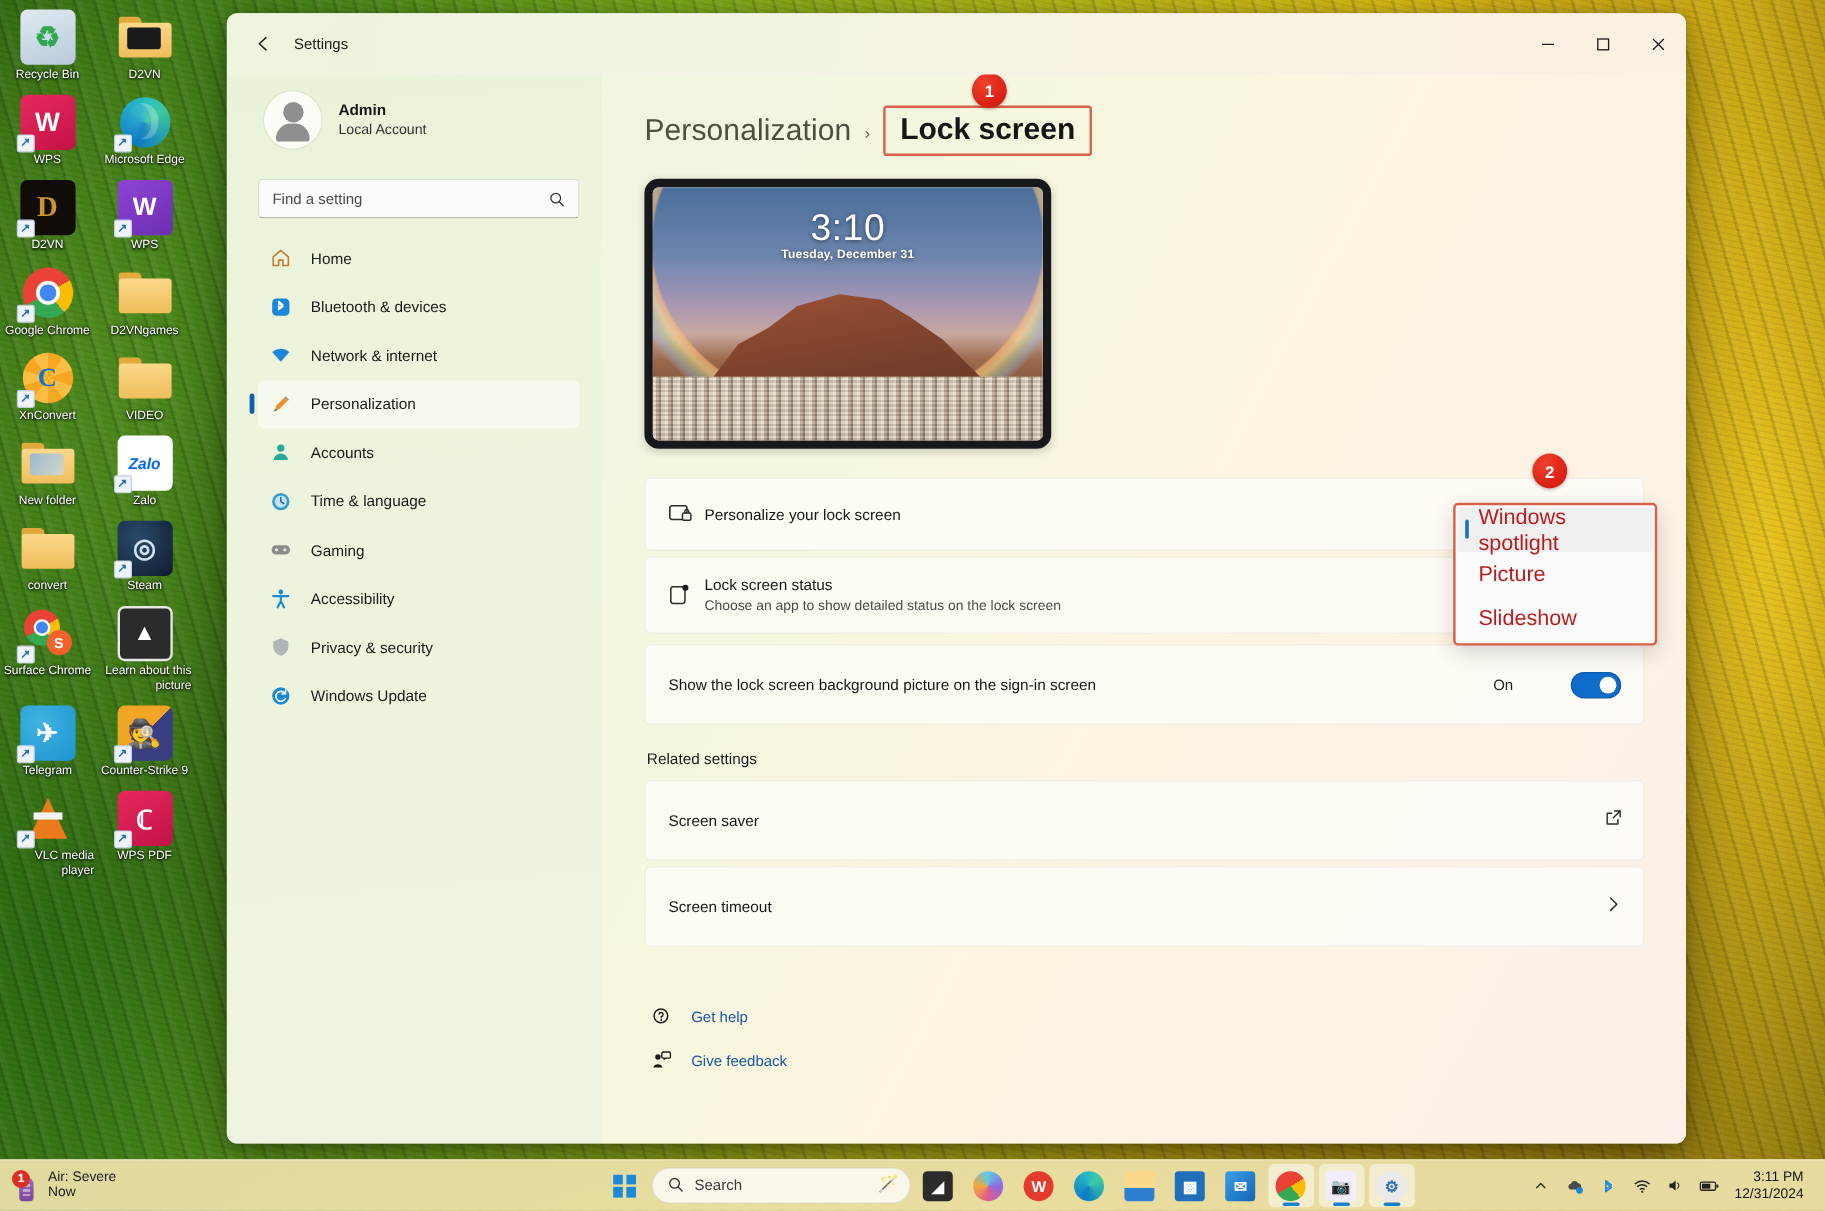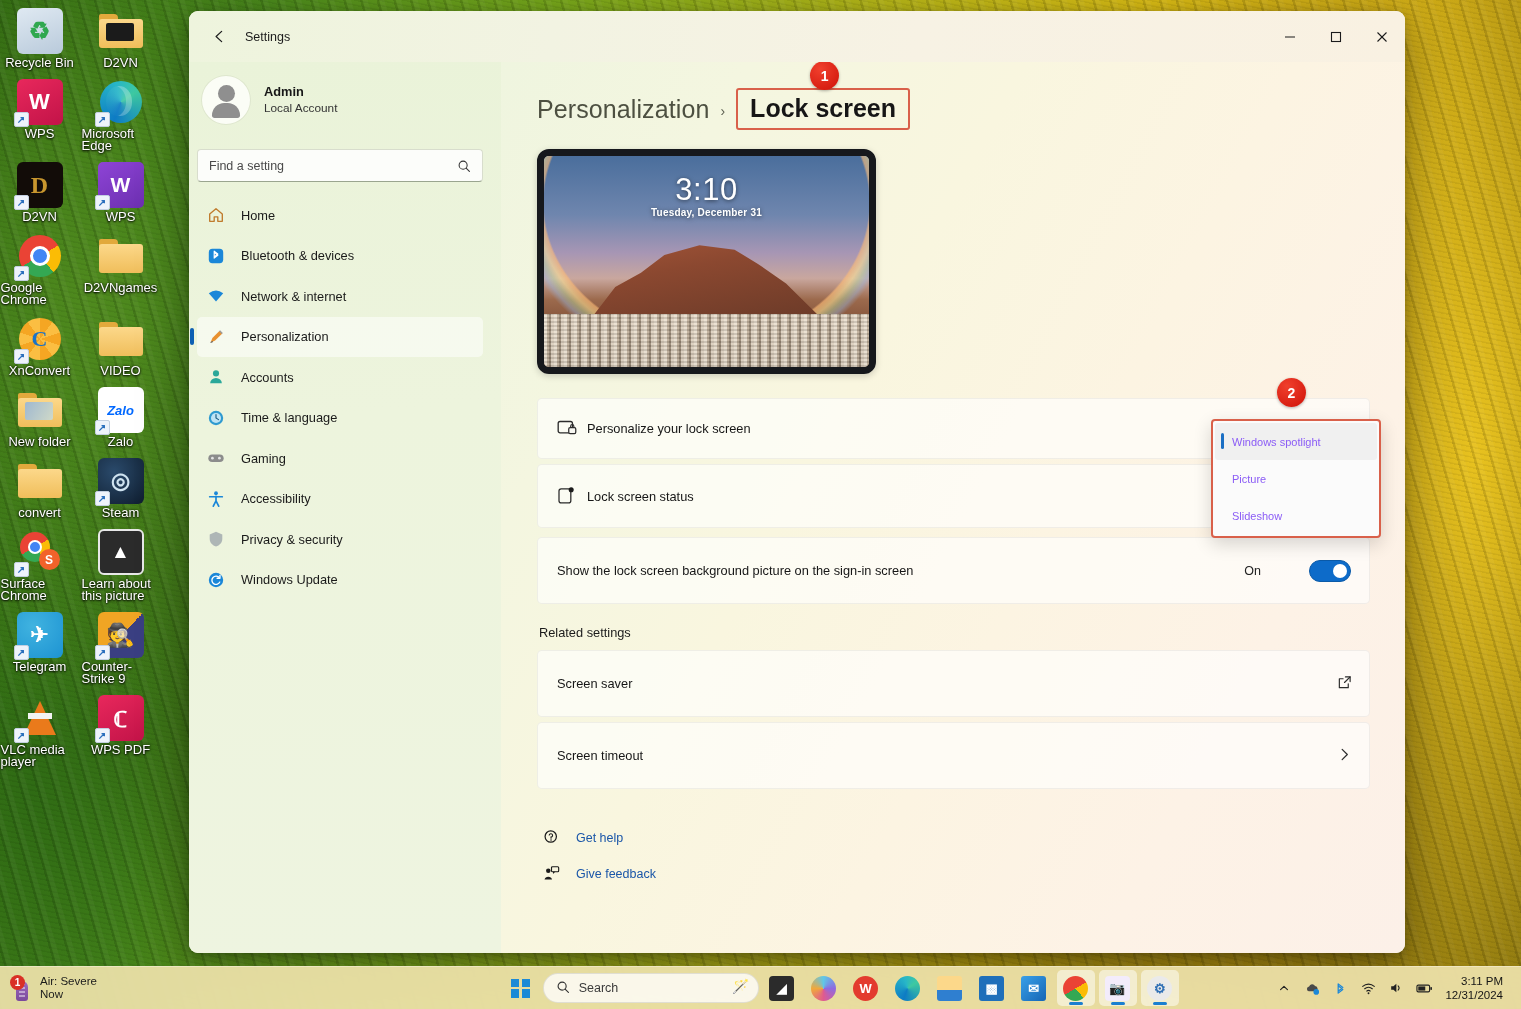--- a/index.html
+++ b/index.html
@@ -67,23 +67,23 @@
     position:absolute; left:-3px; bottom:-2px;
     width:15px; height:15px;
     background:#eef3fb;
     border:1px solid #c3cfe0;
     border-radius:2px;
     display:flex; align-items:center; justify-content:center;
     font-size:10px; color:#2a6fbd; font-weight:bold;
     line-height:1;
   }
   .desk-icon .lbl {
-    font-size:13px; line-height:12px;
+    font-size:10px; line-height:12px;
     color:#ffffff;
-    text-align:left;
+    text-align:right;
     text-shadow:0 1px 2px rgba(0,0,0,.95), 0 0 3px rgba(0,0,0,.8);
     max-width:78px;
     word-wrap:break-word;
   }
   
   .ic-recycle { background:linear-gradient(160deg,#dfe9f2,#b9cadb); border-radius:4px; }
   .ic-recycle .sym { color:#2fa84f; font-size:24px; }
   .ic-folder { background:transparent; }
   .folder-art { width:44px; height:34px; position:relative; }
   .folder-art::before{content:"";position:absolute;left:0;top:0;width:19px;height:7px;background:#e2a93c;border-radius:2px 4px 0 0;}
@@ -192,21 +192,21 @@
   #app-title { font-size:12.5px; color:#1c1c1c; margin-left:10px; }
   #win-controls { margin-left:auto; display:flex; height:51px; }
   .wc { width:46px; height:51px; display:flex; align-items:center; justify-content:center; cursor:pointer; font-size:12px; color:#1b1b1b; }
 
   #win-body { flex:1; display:flex; min-height:0; }
 
   
   #sidebar {
     width:312px; flex:0 0 312px;
     background:linear-gradient(175deg,#eaf3d9 0%,#edf4dd 40%,#eef4e0 100%);
-    padding:0 18px 10px 8px;
+    padding:0 18px 10px 26px;
     overflow:hidden;
   }
   #account { display:flex; align-items:center; gap:14px; padding:14px 0 0 5px; cursor:pointer; }
   #avatar {
     width:48px; height:48px; border-radius:50%;
     background:#fbfdf6;
     display:flex; align-items:flex-end; justify-content:center;
     overflow:hidden; position:relative;
     box-shadow:0 0 0 1px rgba(0,0,0,.05);
   }
@@ -351,21 +351,21 @@
     background:#fbfbfb;
     border:2.4px solid #d9604a;
     border-radius:4px;
     box-shadow:0 6px 18px rgba(0,0,0,.16);
     padding:2px;
   }
   .dd-item {
     height:37px;
     display:flex; align-items:center;
     padding-left:17px;
-    font-size:11px; color:#8b5cf6;
+    font-size:18px; color:#b91c1c;
     cursor:pointer; position:relative;
     border-radius:3px;
   }
   .dd-item.sel { background:#f0f0f0; }
   .dd-item.sel::before {
     content:""; position:absolute; left:6px; top:10px;
     width:3px; height:16px; border-radius:2px; background:#1b6fc4;
   }
 
   
@@ -381,21 +381,21 @@
   .switch .knob { position:absolute; right:3px; top:3px; width:14px; height:14px; border-radius:50%; background:#fff; }
 
   #related-title { font-size:12.8px; color:#1b1b1b; margin:21px 0 10px 2px; }
   .rel-card { min-height:67px; cursor:pointer; }
   .rel-card .rlabel { flex:1; font-size:12.8px; color:#161616; }
   .rel-card .rchev { font-size:15px; color:#333; }
 
   .link-row { display:flex; align-items:center; gap:15px; margin-top:19px; padding-left:4px; cursor:pointer; }
   .link-row .lico { width:20px; display:flex; align-items:center; justify-content:center; }
   .link-row .ltxt { font-size:12.5px; color:#1a56a8; }
-  #links-block { margin-top:40px;text-align:center; }
+  #links-block { margin-top:50px;text-align:center; }
 </style>
 </head>
 <body>
 
 <div id="desktop">
 
   <div id="icon-grid">
 
     <div class="desk-icon">
       <div class="glyph ic-recycle">
@@ -752,20 +752,21 @@
 
           <div class="card tall clickable">
             <div class="cico">
               <svg width="20" height="20" viewBox="0 0 22 22">
                 <rect x="2.2" y="3.2" width="13" height="15.4" rx="2.4" fill="none" stroke="#2b2b2b" stroke-width="1.4"></rect>
                 <circle cx="15.6" cy="4.2" r="2.8" fill="#1b1b1b"></circle>
               </svg>
             </div>
             <div class="ctext">
               <div class="ct-title">Lock screen status</div>
+              <div class="ct-sub">Choose an app to show detailed status on the lock screen</div>
             </div>
           </div>
 
           <div class="card gap" id="toggle-row">
             <div class="tlabel">Show the lock screen background picture on the sign-in screen</div>
             <div class="tog-state">On</div>
             <div class="switch">
                 <span class="knob"></span>
               </div>
           </div>

